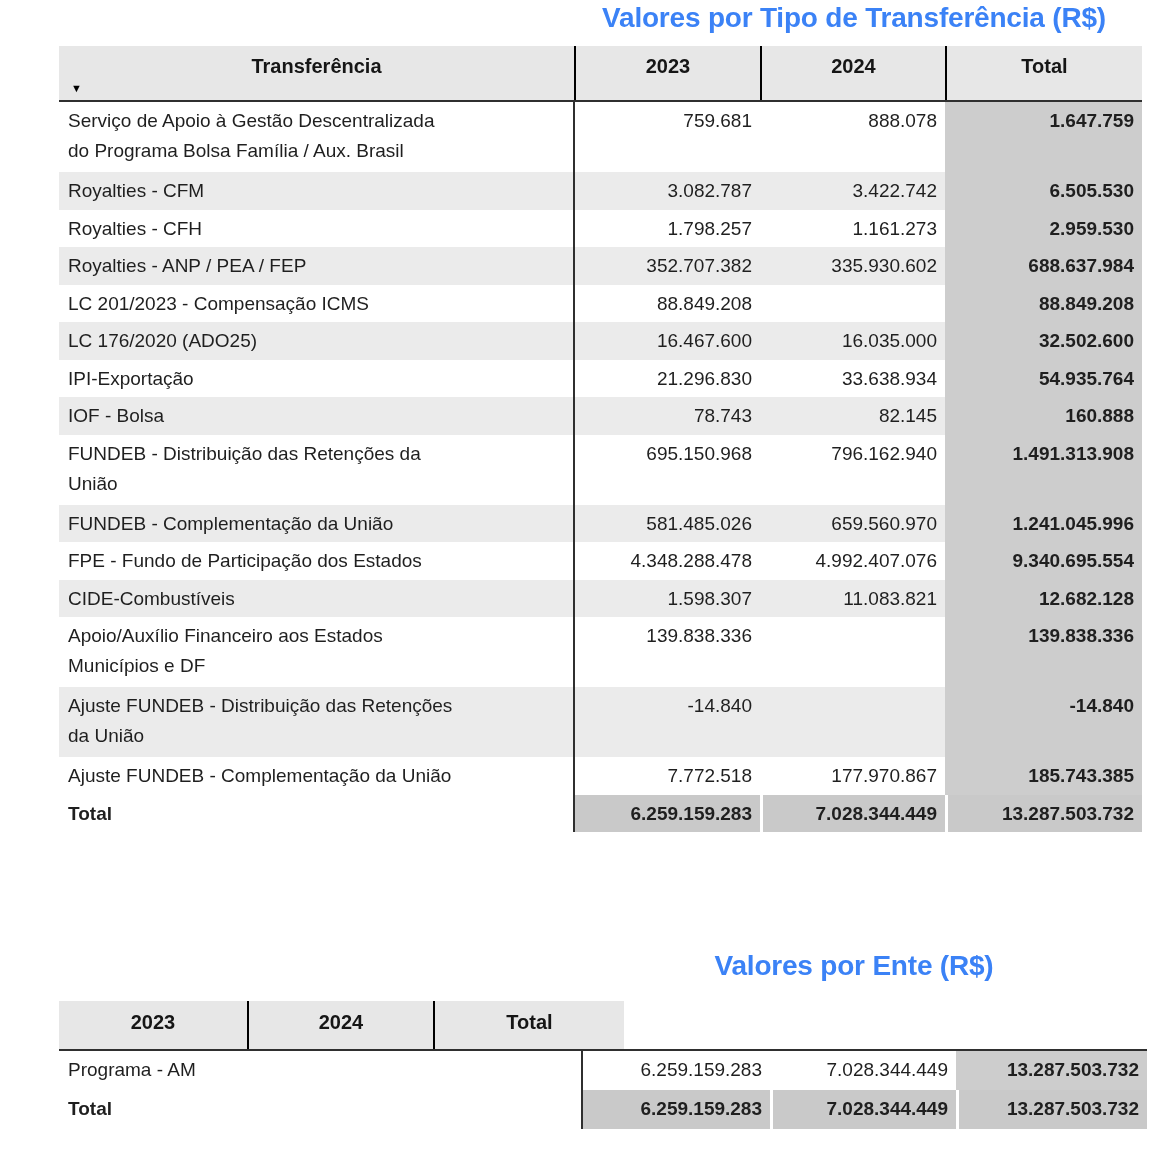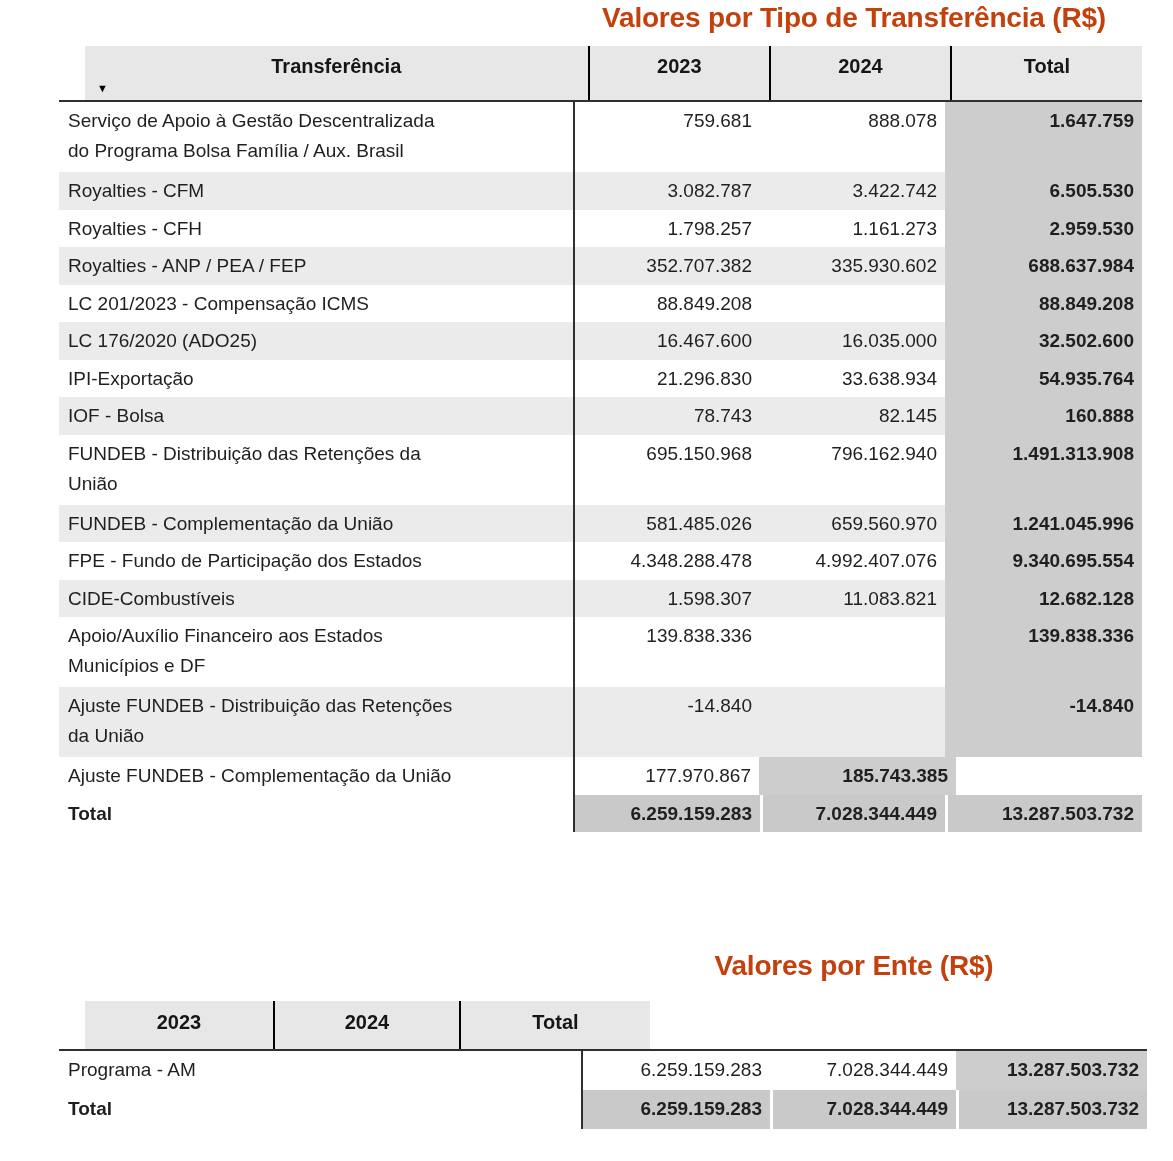--- a/index.html
+++ b/index.html
@@ -3,37 +3,37 @@
 <meta charset="utf-8">
 <style>
   html,body{margin:0;padding:0;}
   body{
     width:1173px;height:1161px;position:relative;background:#ffffff;
     font-family:"Liberation Sans",sans-serif;color:#1f1f1f;
     overflow:hidden;
   }
   .vtitle{
     position:absolute;left:540px;width:628px;text-align:center;
-    font-size:28px;font-weight:700;color:#c2410c;letter-spacing:-0.2px;
+    font-size:28px;font-weight:700;color:#3b82f6;letter-spacing:-0.2px;
     white-space:nowrap;
   }
   #title1{top:2px;}
   #title2{top:950px;}
 
   .ptable{position:absolute;background:#fff;}
   #table1{left:59px;top:46px;width:1083px;}
   #table2{left:59px;top:1001px;width:1088px;}
 
   
   #table1 .c0{width:515px;} #table1 .c1{width:186px;}
   #table1 .c2{width:185px;} #table1 .c3{width:197px;}
   #table2 .c0{width:523px;} #table2 .c1{width:188px;}
   #table2 .c2{width:186px;} #table2 .c3{width:191px;}
 
-  .thead{display:flex;margin-left:26px;}
+  .thead{display:flex;}
   .th{
     background:var(--header_bg,#e7e7e7);font-weight:700;font-size:20px;
     text-align:center;box-sizing:border-box;position:relative;color:#161616;
   }
   #table1 .th{height:54px;padding-top:9px;}
   #table2 .th{height:48px;padding-top:10px;}
   .th + .th{border-left:2px solid #000000;}
   .sort{
     position:absolute;left:12px;bottom:6px;font-size:11px;line-height:11px;
     color:#000;
@@ -161,20 +161,21 @@
       </div>
       <div class="trow stripe tall">
         <div class="td c0">Ajuste FUNDEB - Distribuição das Retenções
 da União</div>
         <div class="td c1">-14.840</div>
         <div class="td c2"></div>
         <div class="td c3">-14.840</div>
       </div>
       <div class="trow">
         <div class="td c0">Ajuste FUNDEB - Complementação da União</div>
+        <div class="td c1">7.772.518</div>
         <div class="td c2">177.970.867</div>
         <div class="td c3">185.743.385</div>
       </div>
     </div>
   <div class="trow total-row">
     <div class="td c0">Total</div>
     <div class="td c1">6.259.159.283</div>
     <div class="td c2">7.028.344.449</div>
     <div class="td c3">13.287.503.732</div>
   </div>

